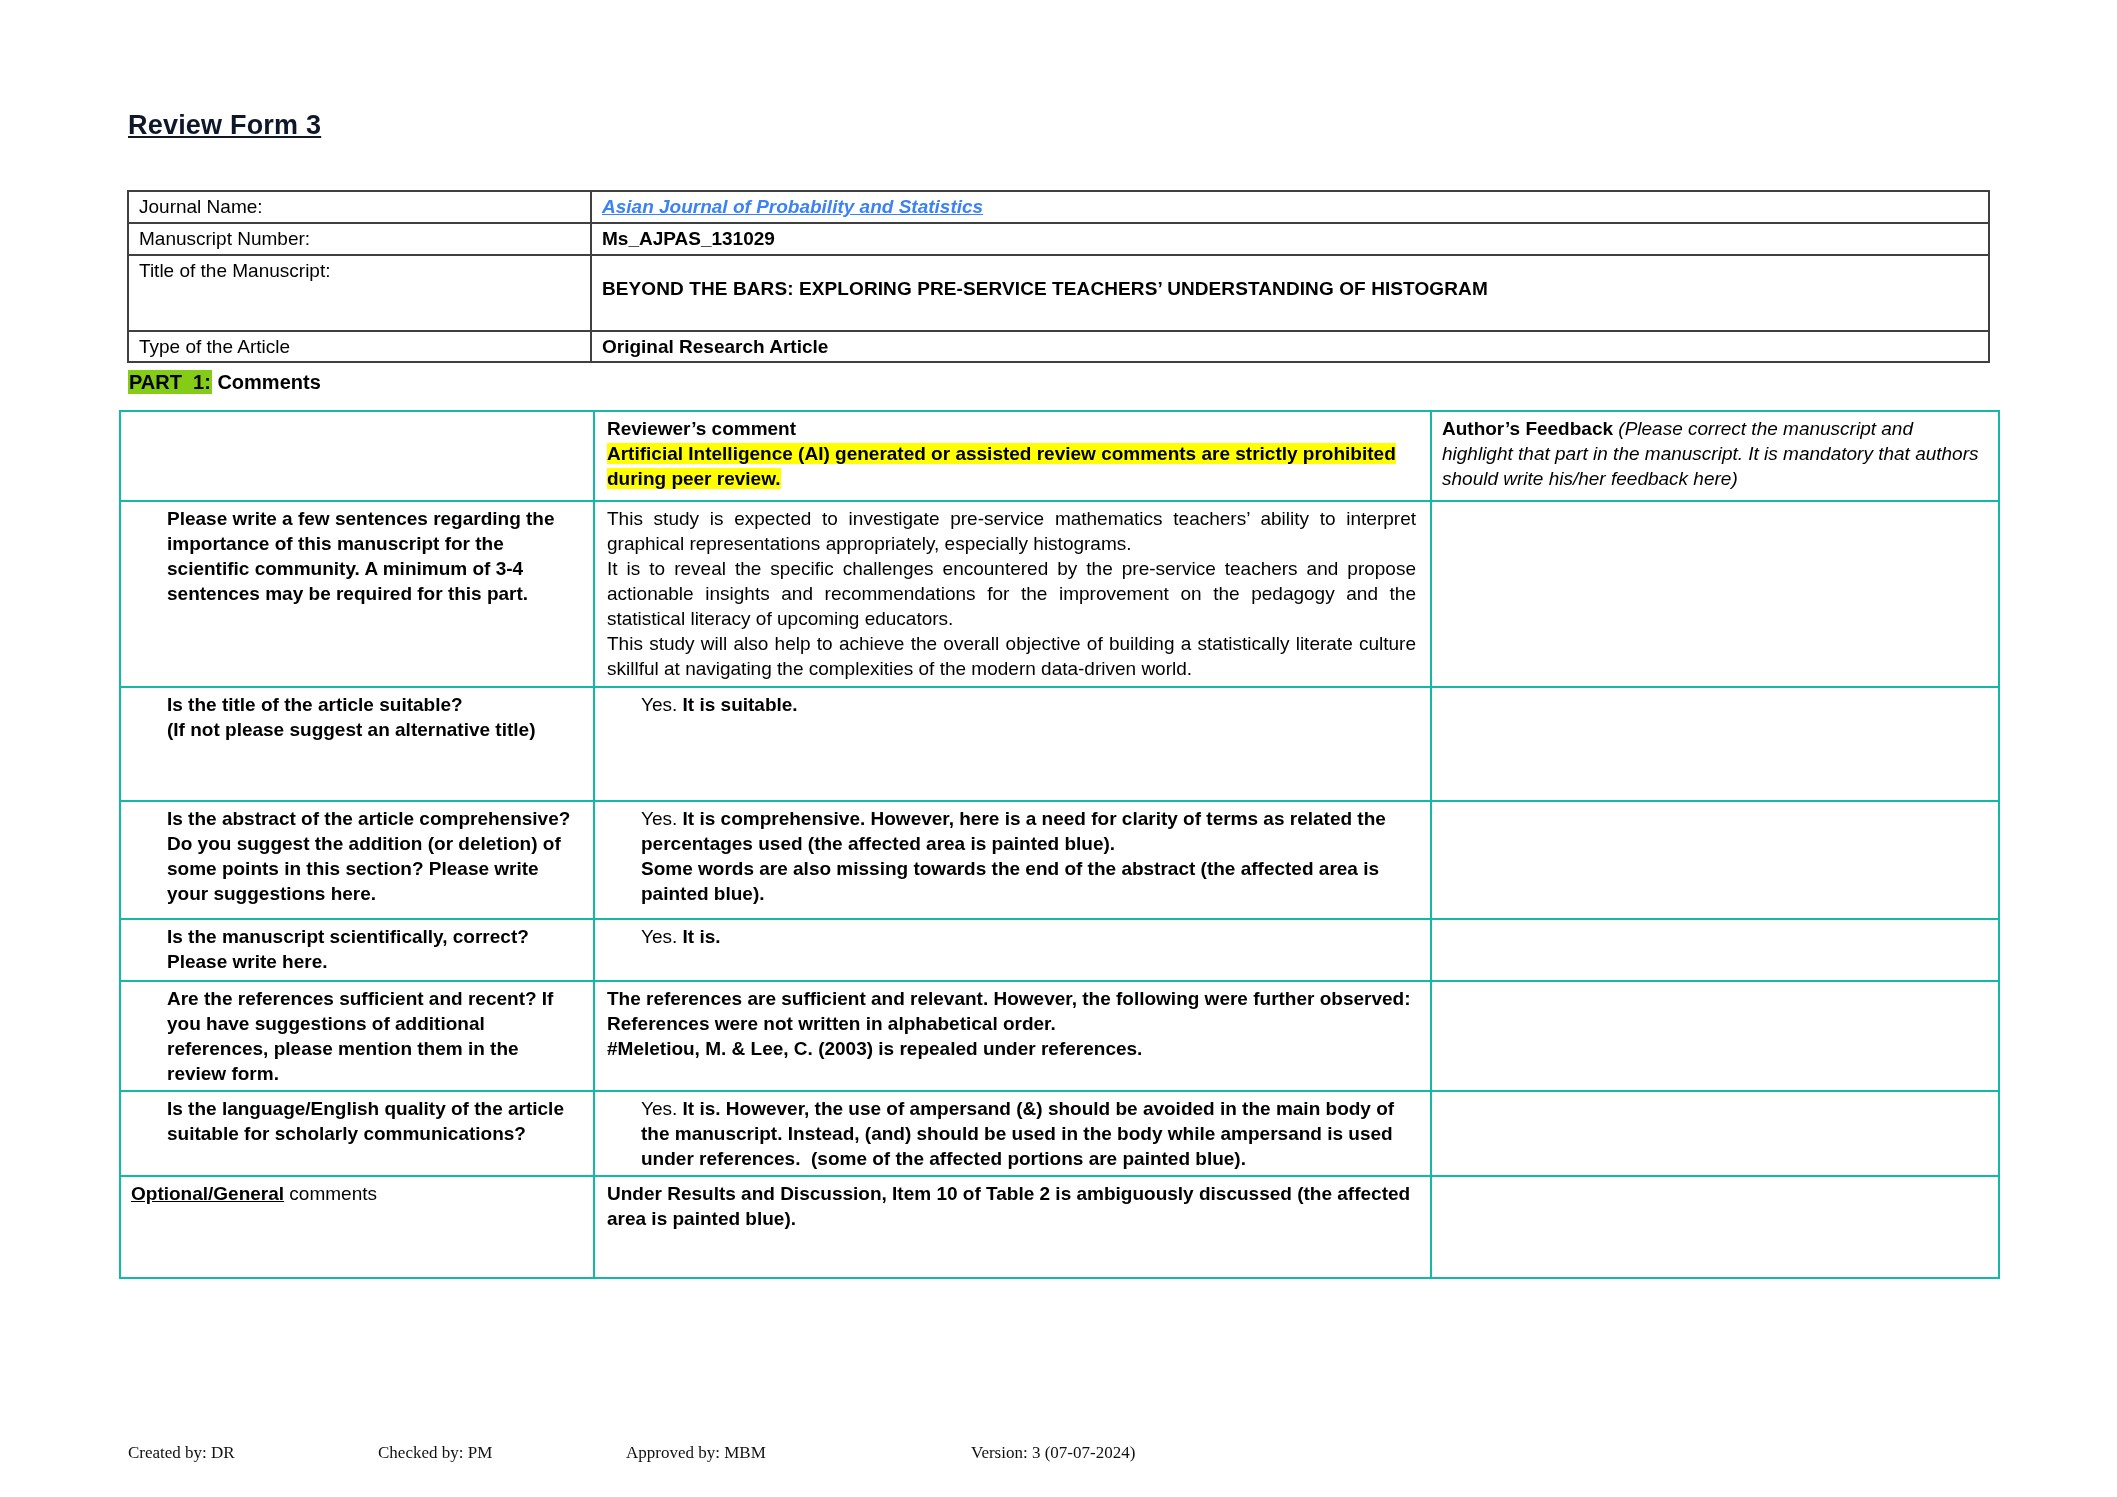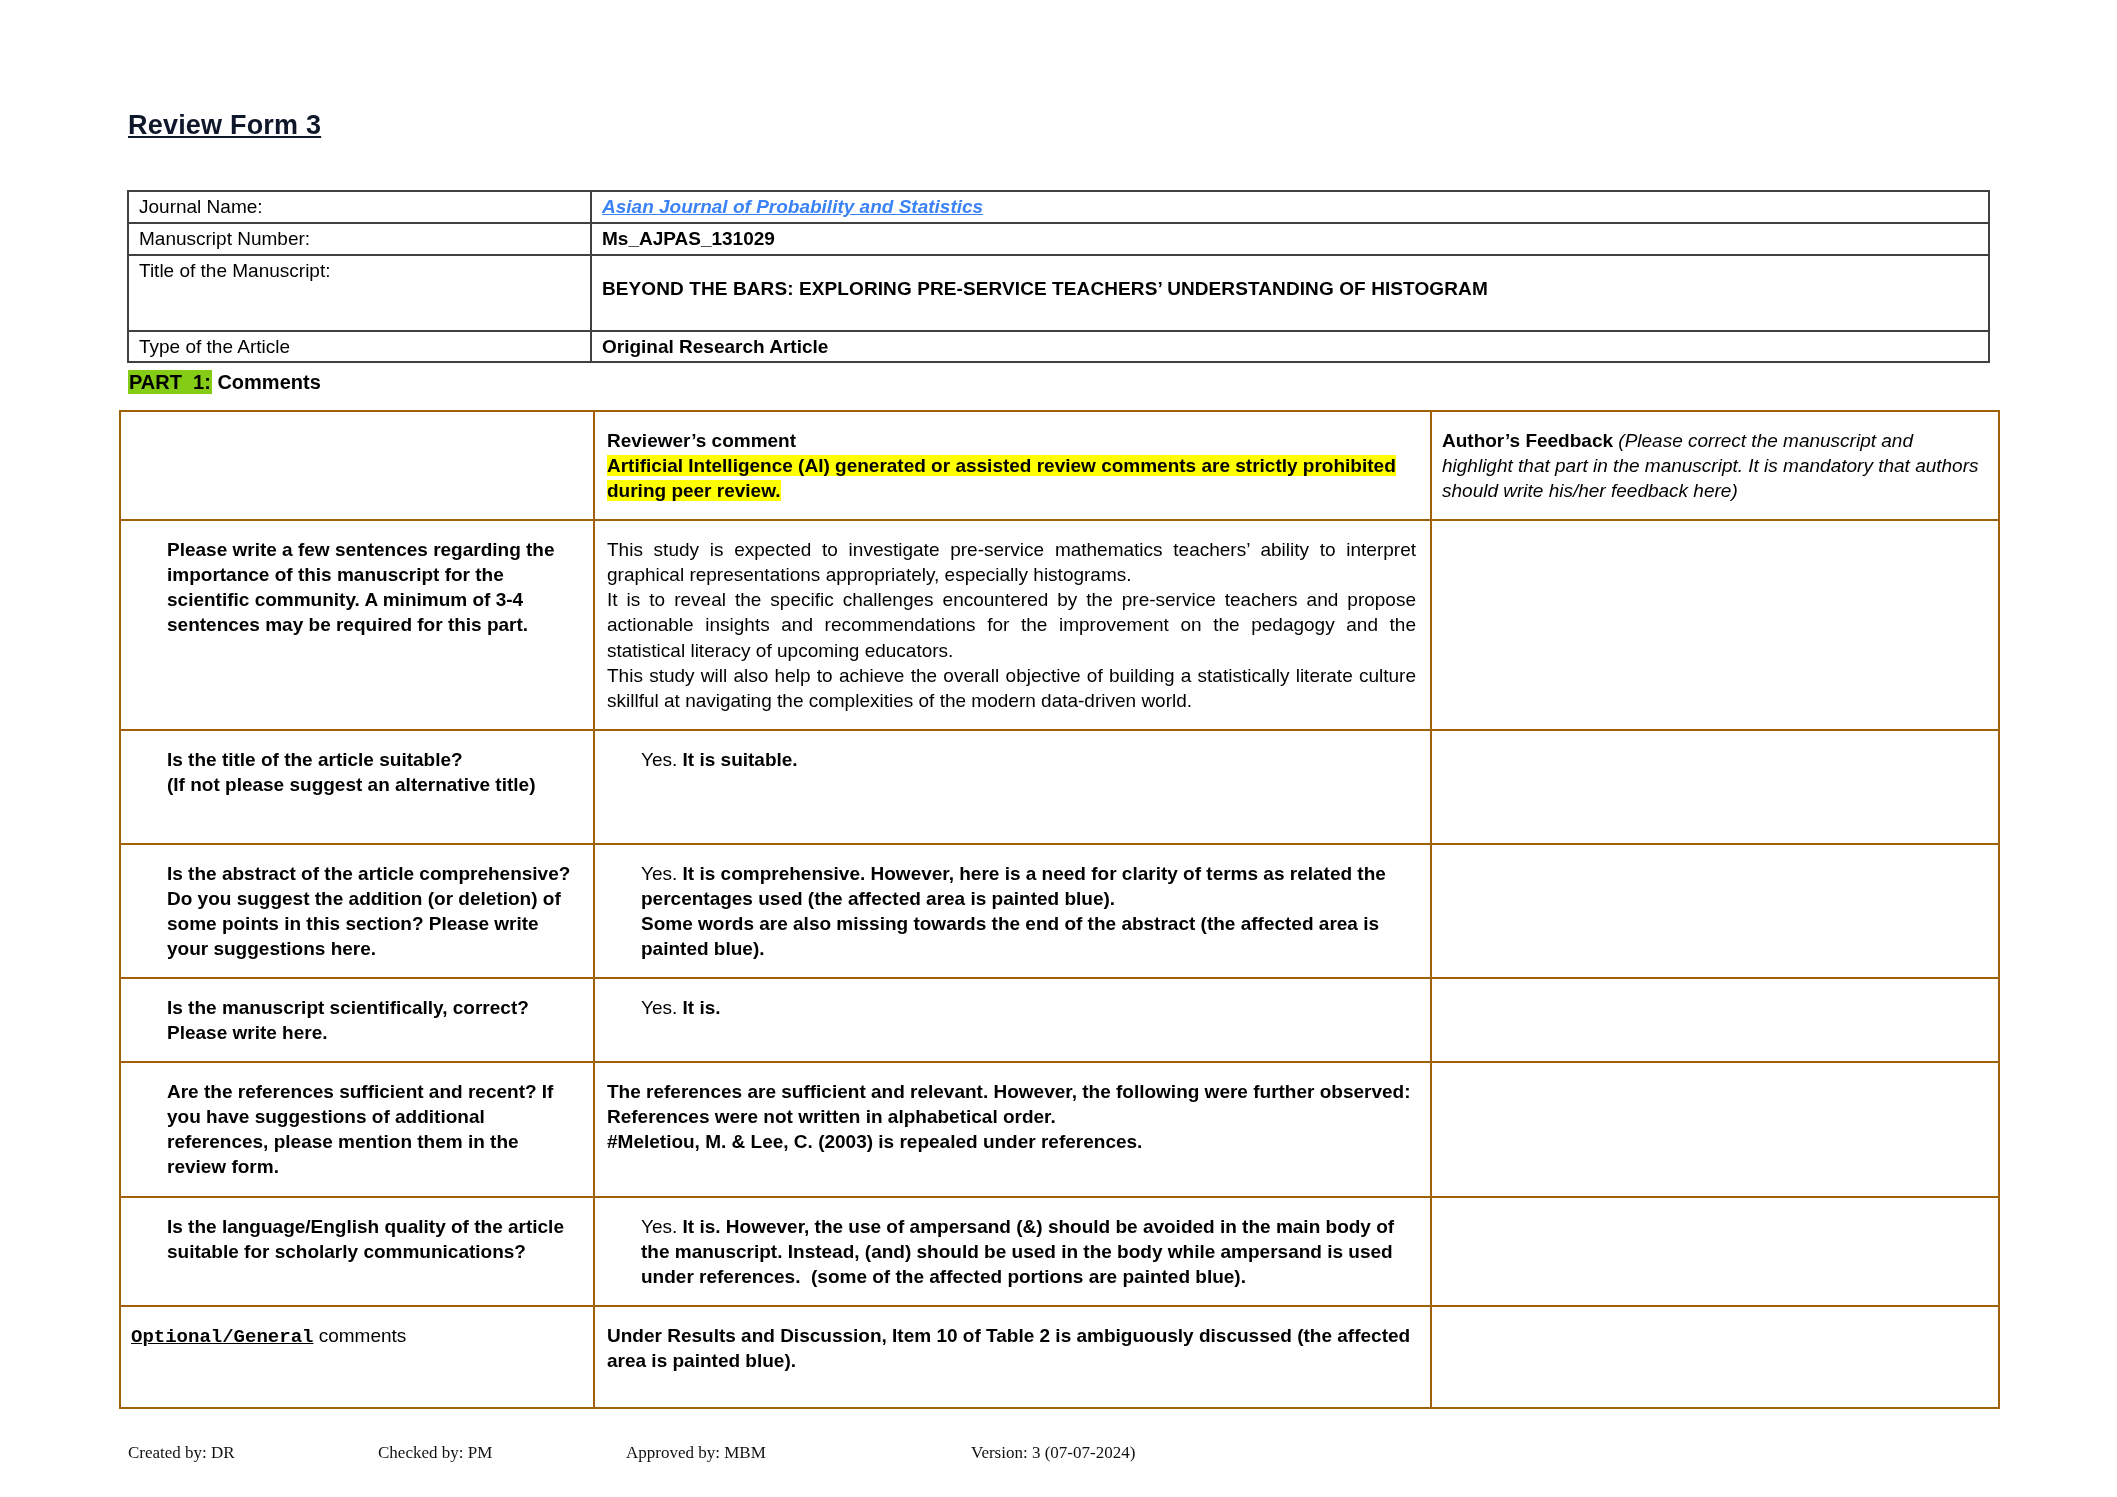--- a/index.html
+++ b/index.html
@@ -37,38 +37,38 @@
     font-size: 20px; font-weight: bold;
   }
   .part1 .badge { background: #84cc16; white-space: pre; padding: 1px 1px; }
   
   .review-table {
     position: absolute; left: 119px; top: 410px;
     width: 1879px; border-collapse: collapse; table-layout: fixed;
     font-size: 19px; line-height: 1.32;
   }
   .review-table td {
-    border: 2px solid #a16207; vertical-align: top;
-    padding: 16px 10px;
+    border: 2px solid #14b8a6; vertical-align: top;
+    padding: 4px 10px;
     margin-top: 46px;
   }
   .review-table td.q {
     font-weight: bold;
     padding-left: 46px;
   }
   .review-table td.q.noindent { padding-left: 10px; }
   .review-table .comment { padding-left: 12px; padding-right: 14px; }
   .ind { margin-left: 34px; }
   .bold { font-weight: bold; white-space: pre-wrap; }
   .reg { font-weight: normal; white-space: pre-wrap; }
   .just p { margin: 0; text-align: justify; }
   .hl { background: #ffff00; font-weight: bold; }
   .hdr-label { font-weight: bold; }
   .author-note { font-style: italic; font-weight: normal; }
-  .ul { text-decoration: underline; font-family: Liberation Mono, monospace; }
+  .ul { text-decoration: underline; }
   
   .footer {
     position: absolute; top: 1443px; left: 0; width: 100%;
     font-family: "Liberation Serif", serif;
     font-size: 17px; color: #111;
   }
   .footer span { position: absolute; white-space: nowrap; }
   .f-created  { left: 128px; }
   .f-checked  { left: 378px; }
   .f-approved { left: 626px; }

